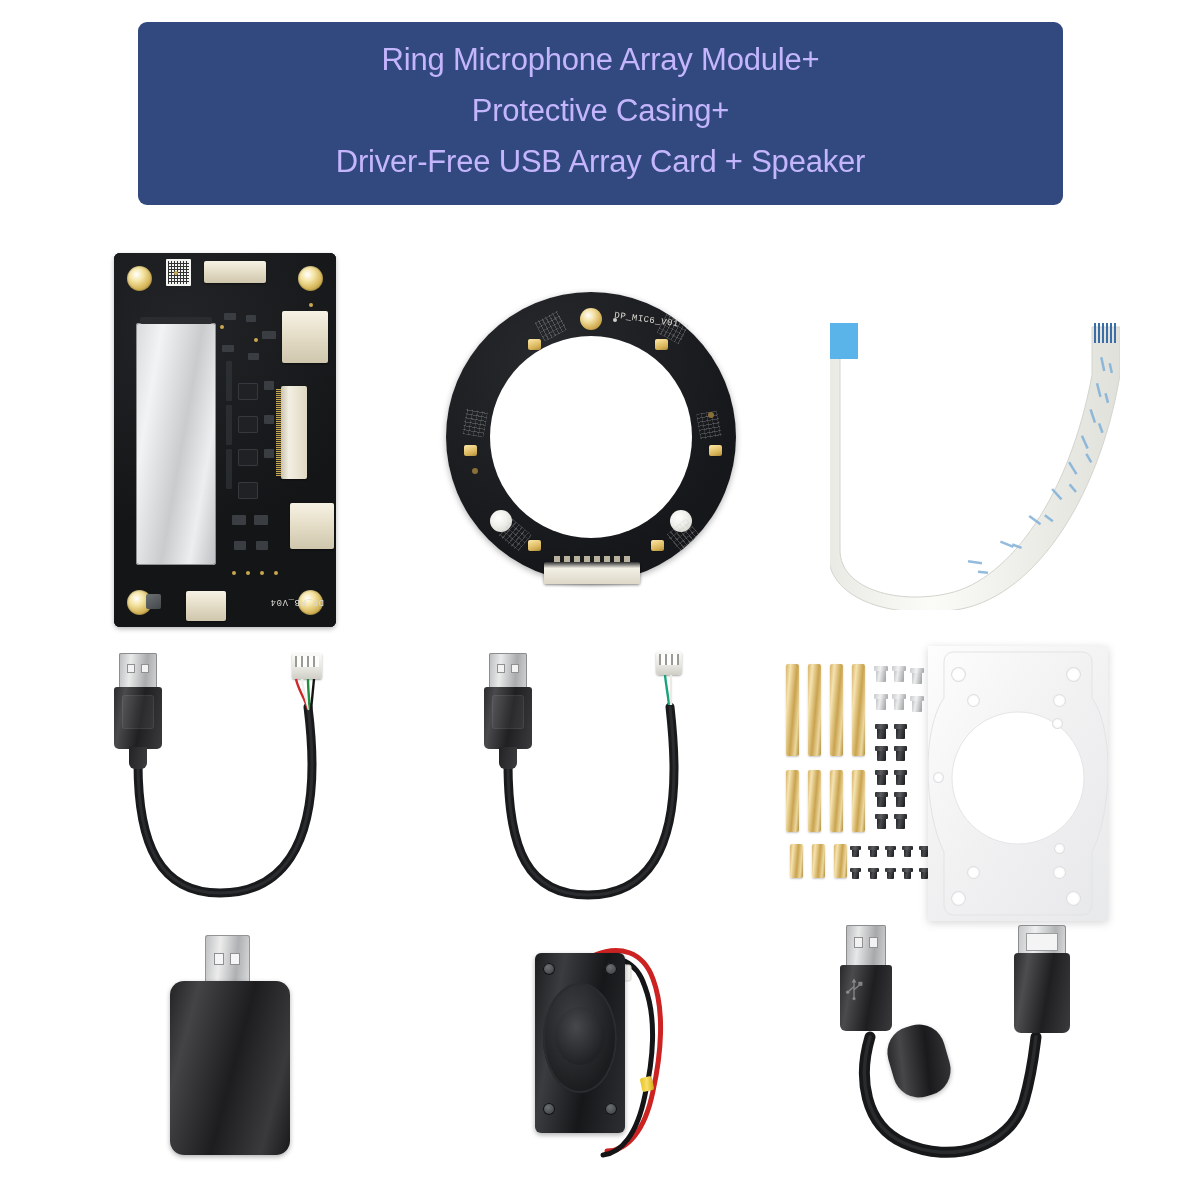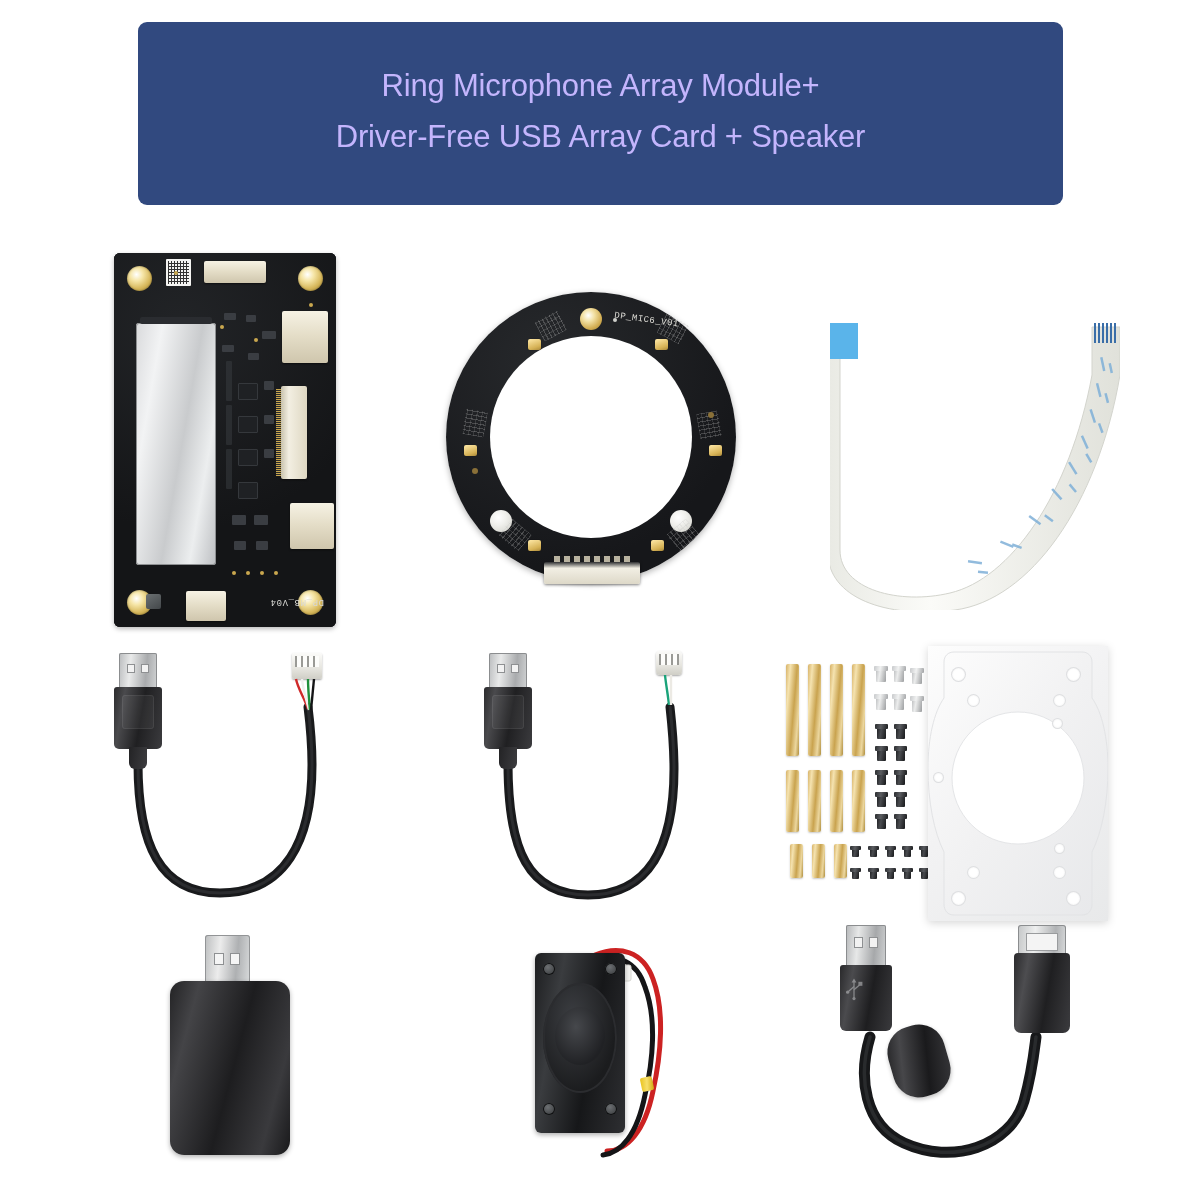--- a/index.html
+++ b/index.html
@@ -371,20 +371,21 @@
     border-radius: 26px;
     transform: rotate(-16deg);
     box-shadow: 0 2px 4px rgba(0,0,0,.25);
   }
 </style>
 </head>
 <body>
 
 <div id="title-banner">
   <div class="tline">Ring Microphone Array Module+</div>
+  <div class="tline">Protective Casing+</div>
   <div class="tline">Driver-Free USB Array Card + Speaker</div>
 </div>
 
 <div class="cell" id="mainboard">
   <div class="pcb-bg"></div>
 
   <div class="mb-hole tl"></div>
   <div class="mb-hole tr"></div>
   <div class="mb-hole bl"></div>
   <div class="mb-hole br"></div>

